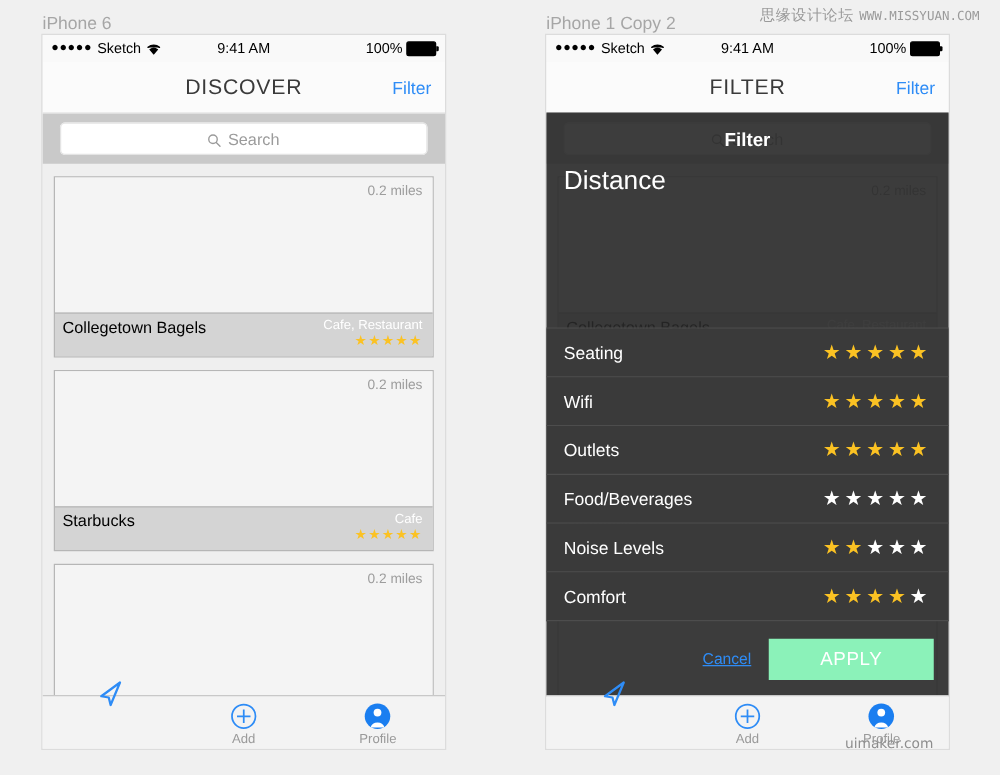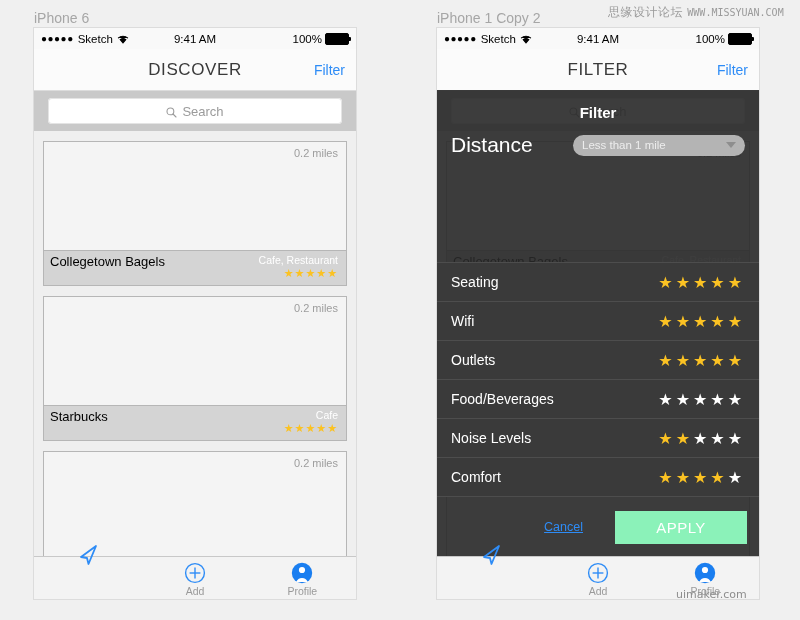--- a/index.html
+++ b/index.html
@@ -304,21 +304,21 @@
   .rating-stars {
     margin-left: auto;
     font-size: 16px;
     letter-spacing: 3px;
   }
   .filter-actions {
     flex: 1;
     display: flex;
     align-items: center;
     justify-content: flex-end;
-    gap: 32px;
+    gap: 14px;
     padding: 0 12px 0 0;
   }
   .cancel-link {
     color: #2e8cf6;
     font-size: 12.5px;
     text-decoration: underline;
   }
   .apply-button {
     width: 132px;
     height: 33px;
@@ -519,24 +519,20 @@
       <div class="card-label"></div>
     </div>
       </div>
   </div>
 
   <div class="filter-overlay">
     <div class="filter-heading">Filter</div>
 
     <div class="filter-distance-row">
       <span class="filter-distance-label">Distance</span>
-      <div class="dropdown">
-        <span>Less than 1 mile</span>
-        <span class="dropdown-caret"></span>
-      </div>
     </div>
 
     <div class="filter-spacer"></div>
 
     <div class="rating-rows" id="rating-rows">
   <div class="rating-row">
     <span class="rating-name">Seating</span>
     <span class="rating-stars"><span class="star-on">★</span><span class="star-on">★</span><span class="star-on">★</span><span class="star-on">★</span><span class="star-on">★</span></span>
   </div>
   <div class="rating-row">

